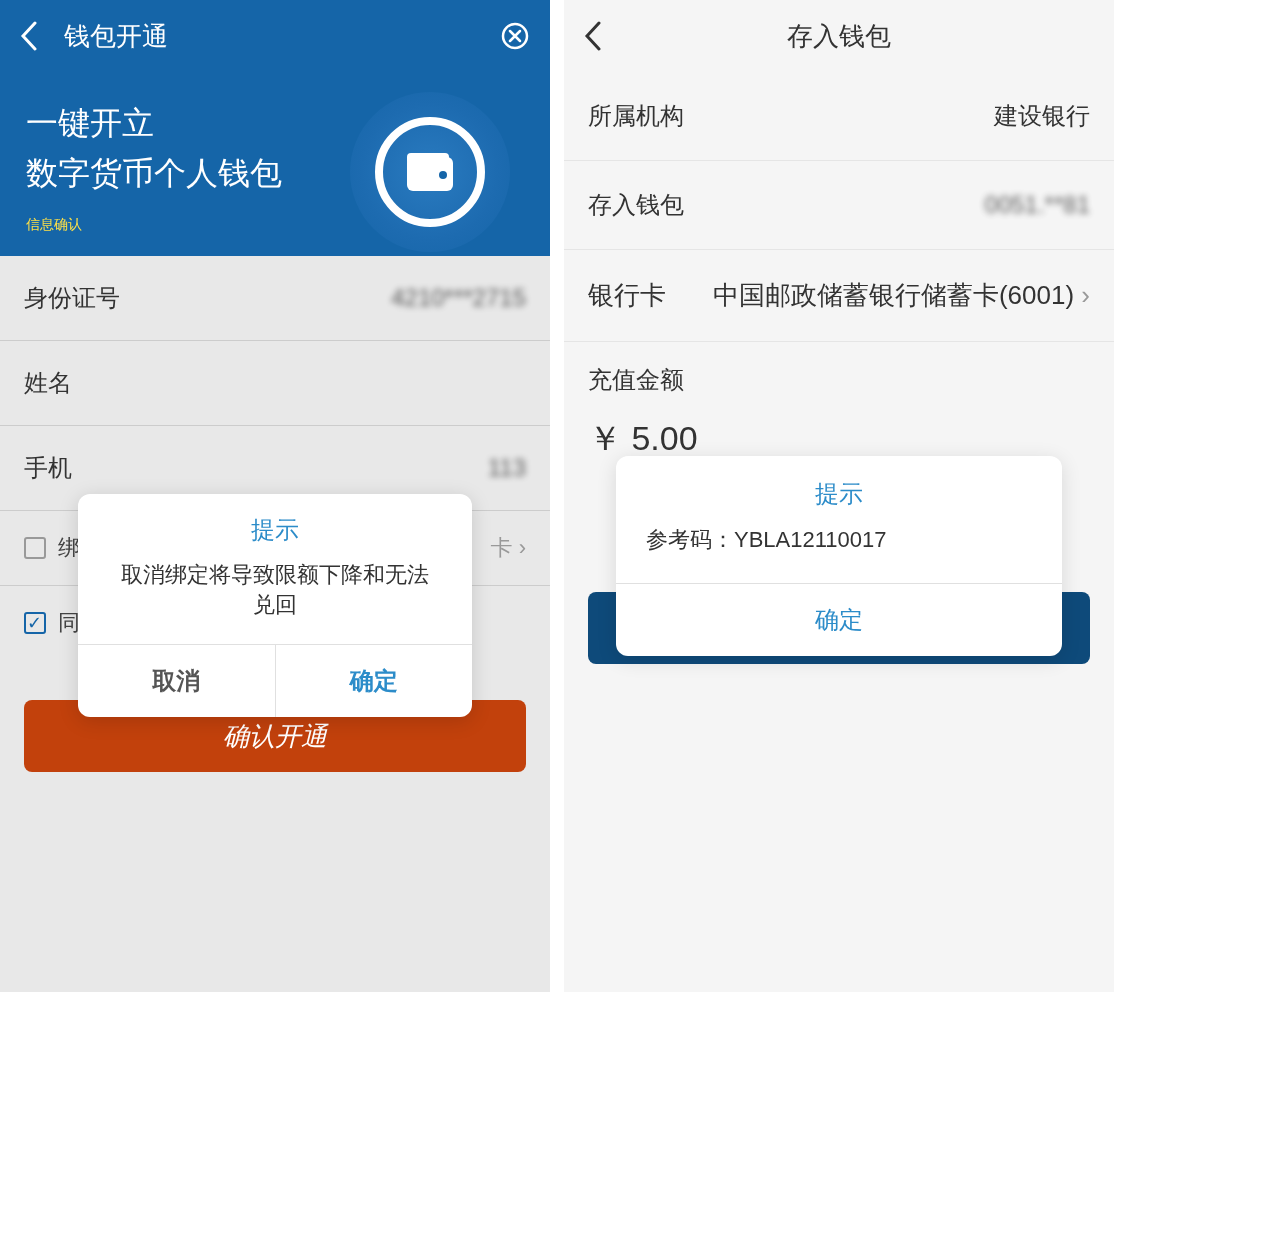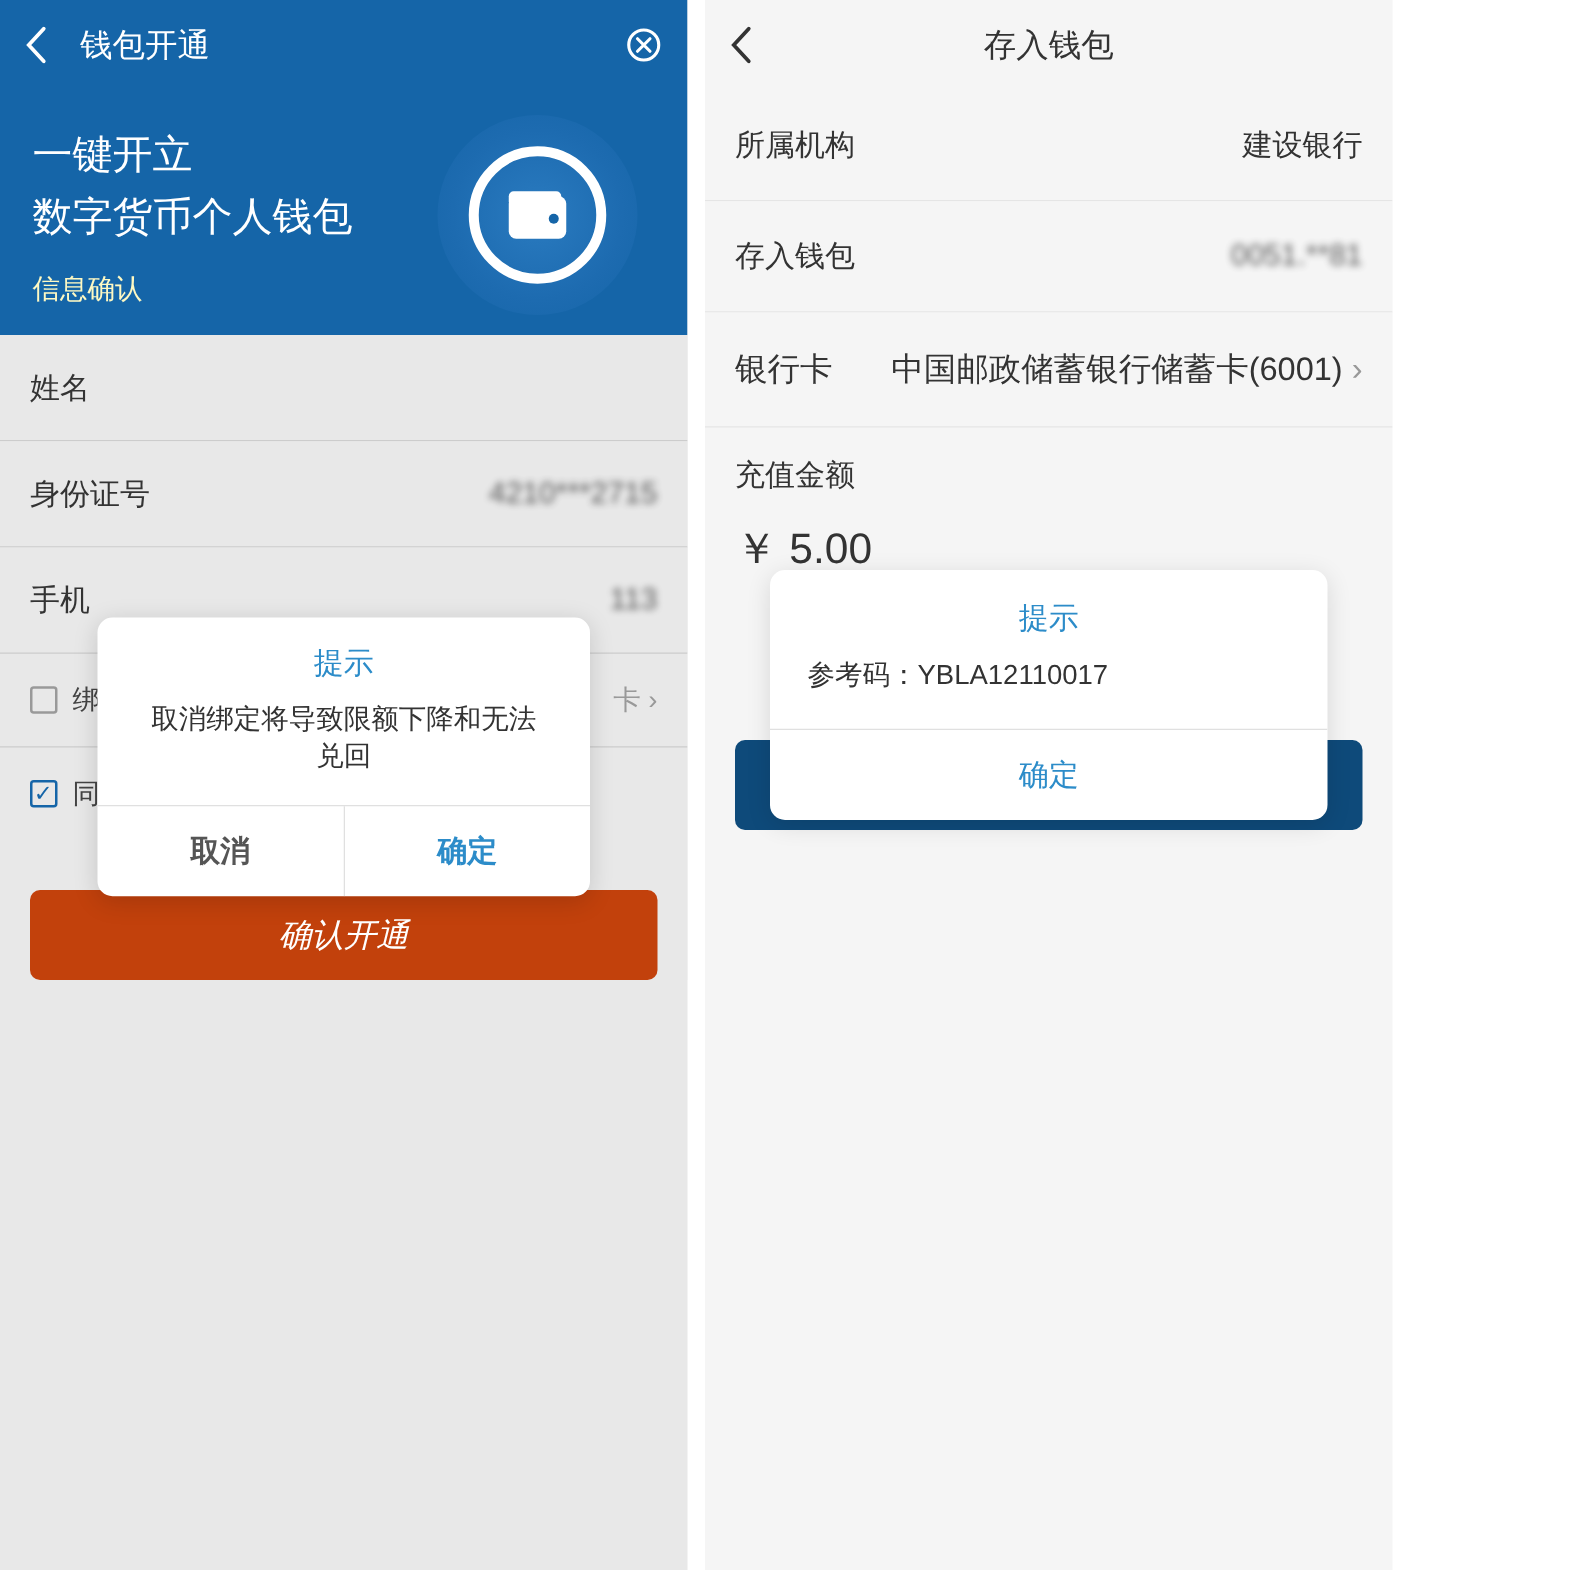--- a/index.html
+++ b/index.html
@@ -1,29 +1,29 @@
 <!DOCTYPE html>
 <html><head>
 <meta charset="utf-8">
 <style>
   * { margin: 0; padding: 0; box-sizing: border-box; font-family: -apple-system, "Helvetica Neue", Arial, sans-serif; }
   body { background: #fff; width: 1268px; height: 1256px; display: flex; }
-  .phone { width: 550px; height: 1256px; position: relative; overflow: hidden; }
+  .phone { width: 550px; height: 992px; position: relative; overflow: hidden; }
   .phone-left { background: #e8e8e8; }
   .phone-right { background: #f5f5f5; margin-left: 14px; }
 
   
   .nav-bar { background: #1565a8; color: #fff; height: 72px; display: flex; align-items: center; padding: 0 20px; font-size: 26px; position: relative; }
   .nav-back { width: 24px; margin-right: 20px; display: flex; align-items: center; }
   .nav-close { position: absolute; right: 20px; width: 30px; height: 30px; }
 
   .hero { background: #1565a8; color: #fff; padding: 30px 26px 22px; position: relative; }
   .hero-title1 { font-size: 32px; font-weight: 500; margin-bottom: 6px; }
   .hero-title2 { font-size: 32px; font-weight: 500; margin-bottom: 20px; }
-  .hero-sub { font-size: 22px; color: #fef9c3; margin-top: 16px; }
+  .hero-sub { font-size: 14px; color: #fde047; margin-top: 16px; }
   .wallet-circle { position: absolute; right: 40px; top: 20px; width: 160px; height: 160px; border-radius: 50%; background: radial-gradient(circle, #2a7bc0 0%, #1d6bb0 60%, rgba(21,101,168,0) 100%); display: flex; align-items: center; justify-content: center; }
   .wallet-ring { width: 110px; height: 110px; border: 8px solid #fff; border-radius: 50%; display: flex; align-items: center; justify-content: center; }
 
   .form { background: #e8e8e8; }
   .row { background: #e8e8e8; padding: 26px 24px; font-size: 24px; color: #333; border-bottom: 1px solid #ccc; display: flex; justify-content: space-between; align-items: center; }
   .row-val { color: #333; filter: blur(3px); opacity: .8; }
 
   .bind-row { padding: 22px 24px; border-bottom: 1px solid #ccc; display: flex; align-items: center; font-size: 22px; color: #444; }
   .chk { width: 22px; height: 22px; border: 2px solid #999; border-radius: 3px; margin-right: 12px; display: inline-block; }
   .chk.on { border-color: #1565a8; position: relative; }
@@ -94,25 +94,25 @@
             <rect x="2" y="6" width="46" height="34" rx="6" fill="#fff"></rect>
             <rect x="2" y="2" width="42" height="12" rx="4" fill="#fff"></rect>
             <circle cx="38" cy="24" r="4" fill="#1565a8"></circle>
           </svg>
       </div>
     </div>
   </div>
 
   <div class="form">
     <div class="row">
-      <span>姓名</span>
+      <span>身份证号</span>
+      <span class="row-val">4210***2715</span>
     </div>
     <div class="row">
-      <span>身份证号</span>
-      <span class="row-val">4210***2715</span>
+      <span>姓名</span>
     </div>
     <div class="row">
       <span>手机</span>
       <span class="row-val">113</span>
     </div>
     <div class="bind-row">
       <span class="chk"></span>
       <span>绑</span>
       <span class="chev"><span>卡</span> <span>›</span></span>
     </div>

